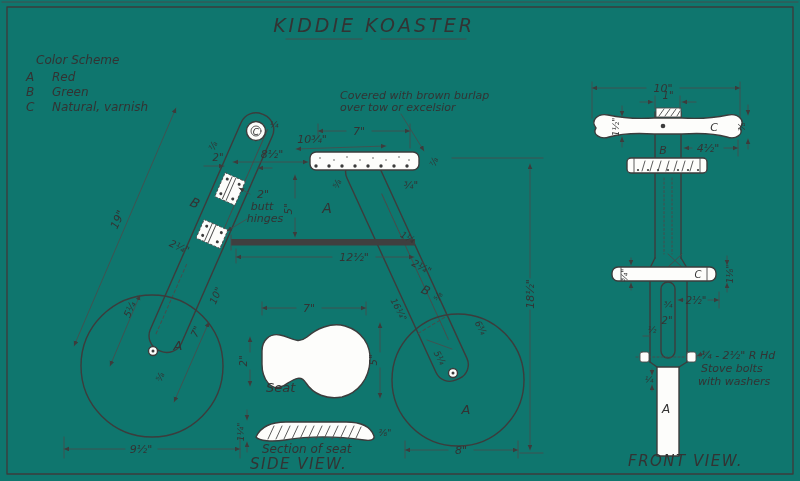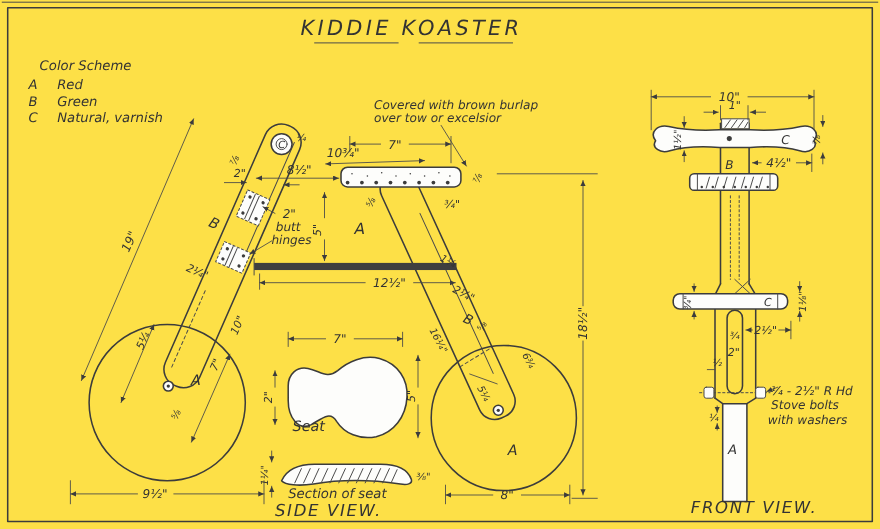--- a/index.html
+++ b/index.html
@@ -1,16 +1,16 @@
 <!DOCTYPE html>
 <html><head>
 <meta charset="utf-8">
 <style>
   html,body{margin:0;padding:0;background:#ffffff}
-  .page{width:800px;height:481px;background:#fde047;position:relative;overflow:hidden}
+  .page{width:800px;height:481px;background:#0f766e;position:relative;overflow:hidden}
   svg{display:block}
   .ink{stroke:#3c3c3c;fill:none;stroke-width:1.4;stroke-linecap:round;stroke-linejoin:round}
   .thin{stroke:#4a4a4a;fill:none;stroke-width:.9;stroke-linecap:round}
   .dim{stroke:#4a4a4a;fill:none;stroke-width:.8;stroke-linecap:round}
   .dash{stroke-dasharray:3 2.6}
   .dash2{stroke-dasharray:2 2.2}
   .dot{fill:#3c3c3c;stroke:none}
   .paper{fill:#fdfdfb}
   .solid{fill:#3f3f3f;stroke:none}
   text{font-family:"DejaVu Sans","Liberation Sans",sans-serif;font-style:italic;fill:#333;stroke:none}

